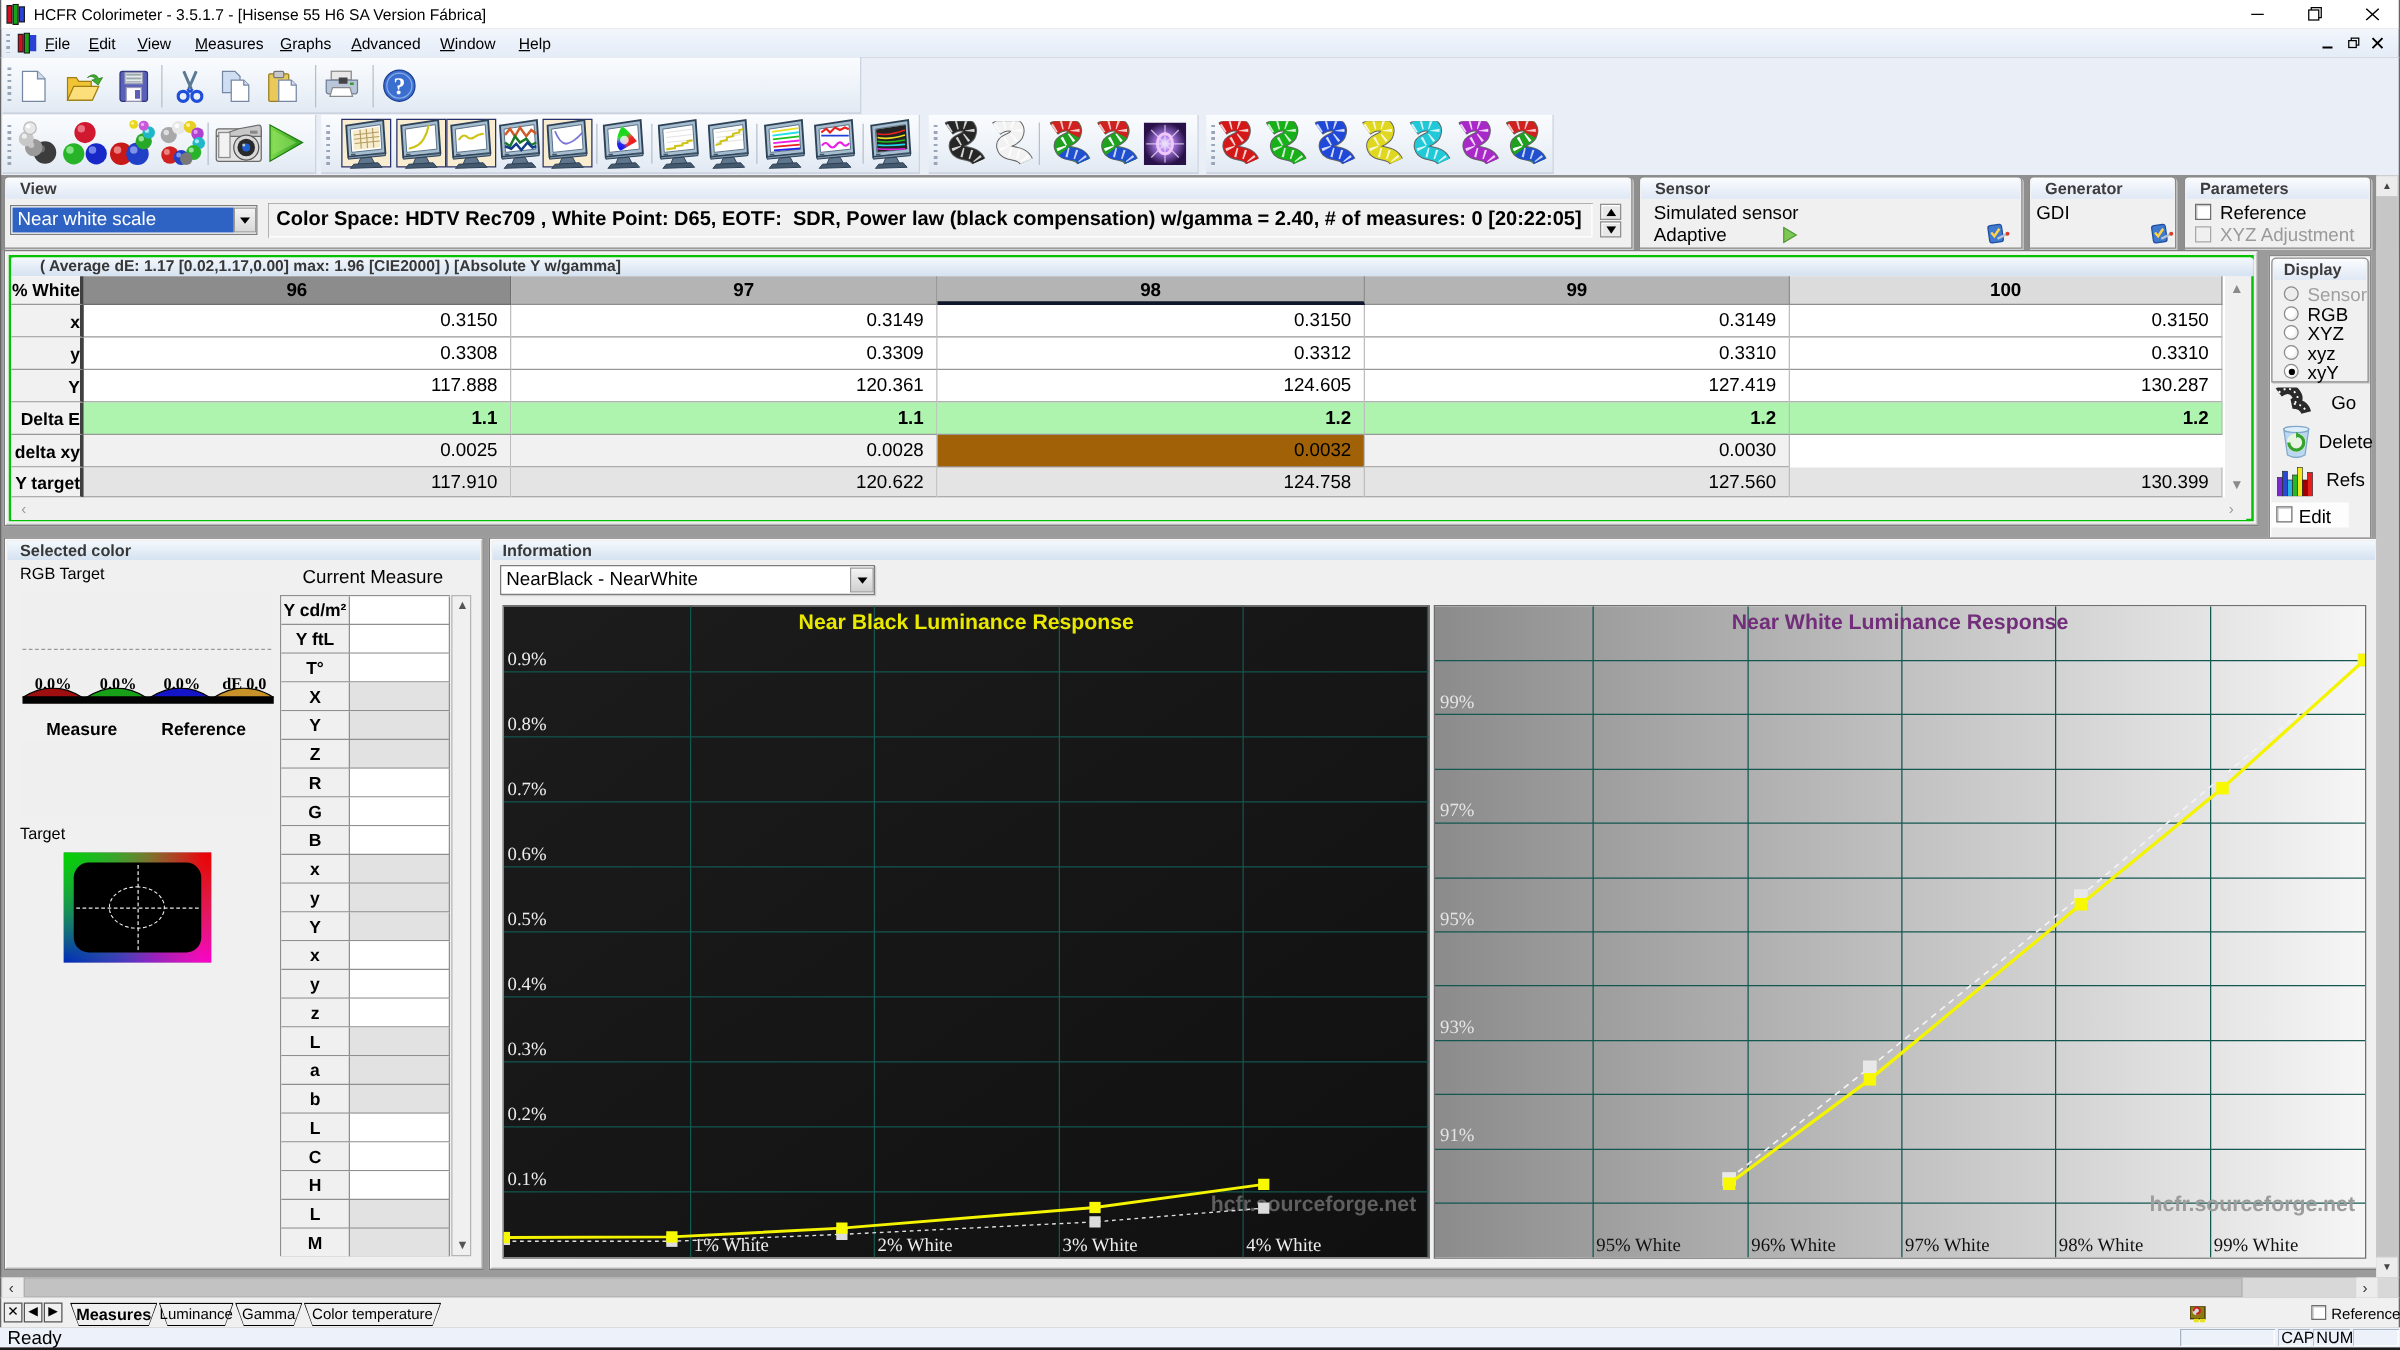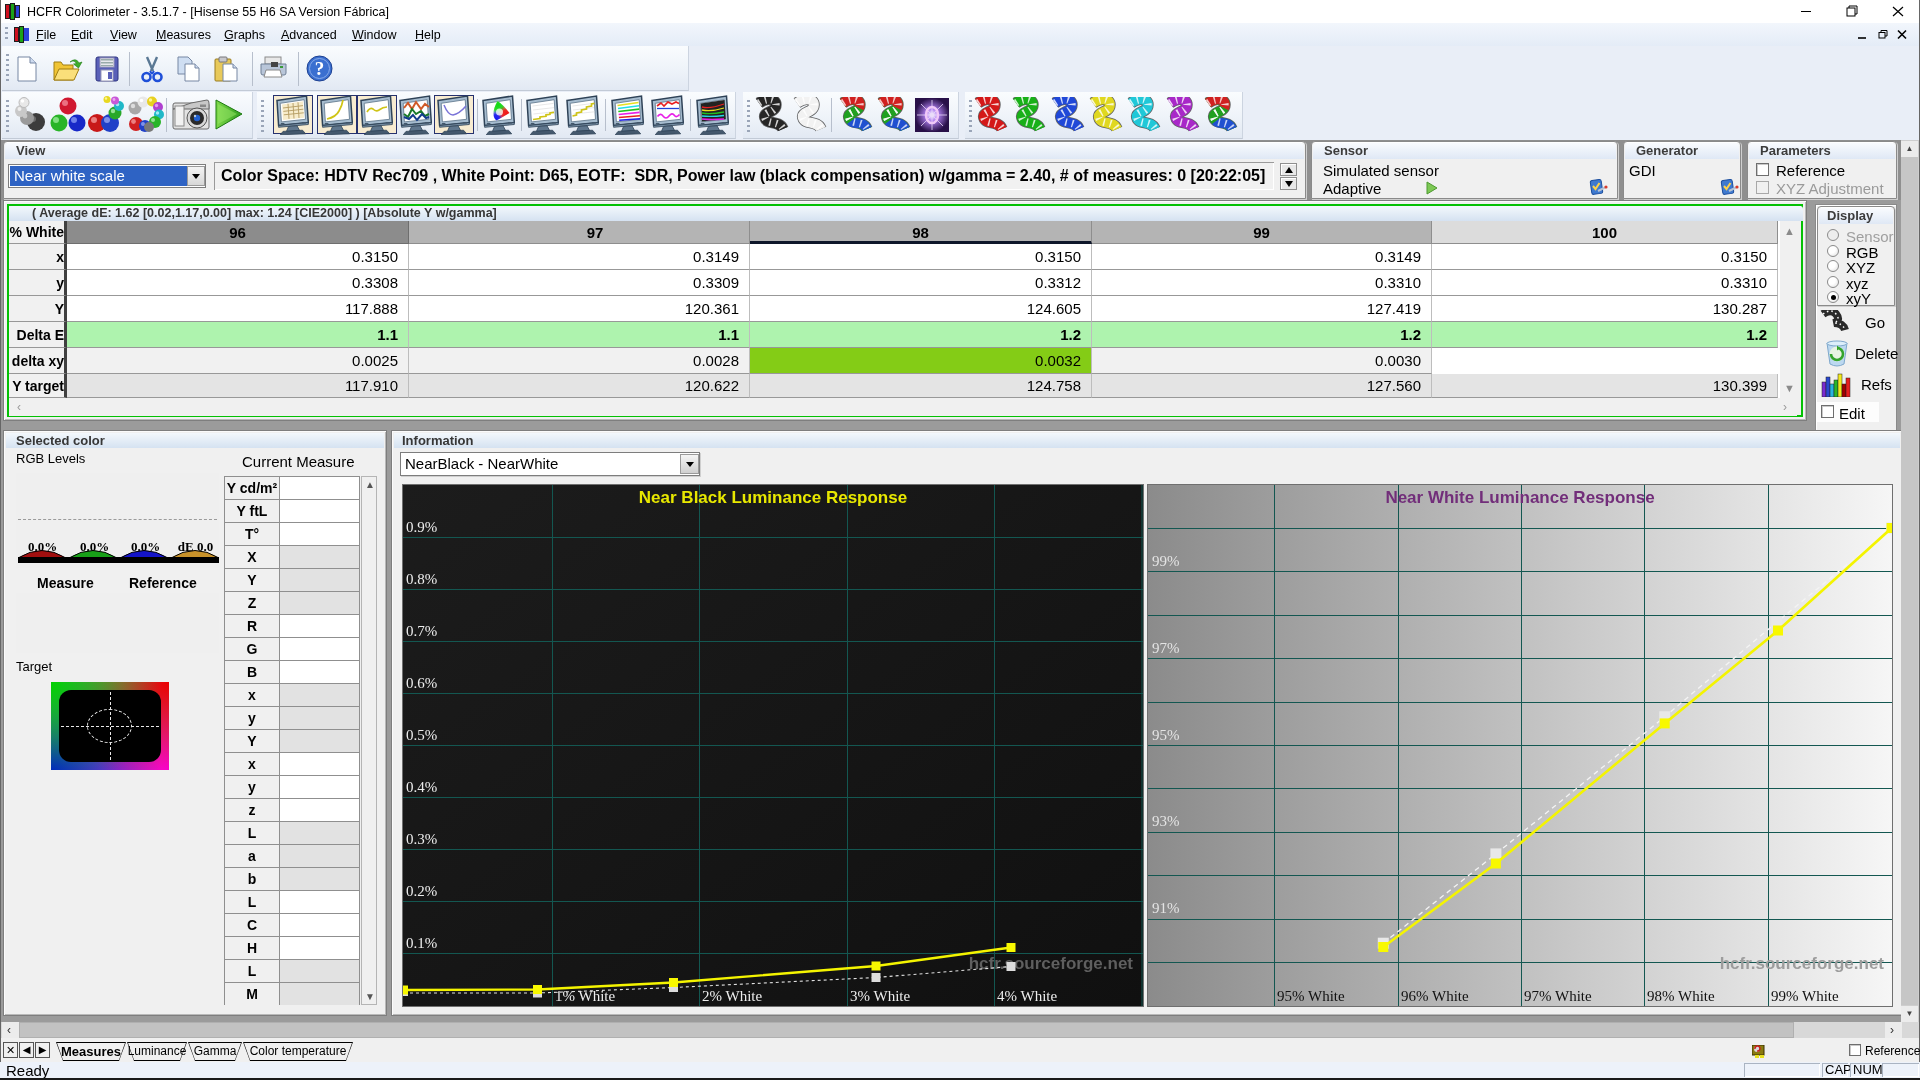--- a/index.html
+++ b/index.html
@@ -517,21 +517,21 @@
   <div class="abs" style="left:1279px;top:37px;width:17px;height:13px;background:#e8e8e8;border:1px solid #8f8f8f;box-shadow:inset 1px 1px 0 #fff"></div>
   <svg class="abs" style="left:1284px;top:41px" width="8" height="6" viewBox="0 0 8 6">
         <path d="M0 0 L8 0 L4 6 Z" fill="#000"></path>
       </svg>
 </div>
 
 <div class="abs" id="workspace" style="left:0;top:200px;width:1920px;height:822px;background:#9b9b9b;border-left:1px solid #666;border-right:1px solid #666">
 
   <div class="abs mdiwin" style="left:2px;top:0px;width:1804px;height:221px">
     <div class="abs" style="left:3px;top:3px;right:3px;bottom:3px;border:2px solid #04c104"></div>
-    <div class="abs mdihdr" style="left:5px;top:5px;width:1794px;height:15px;border-radius:3px 3px 0 0;padding-left:23px;font-size:12.5px">( Average dE: 1.62 [0.02,1.17,0.00] max: 1.24 [CIE2000] ) [Absolute Y w/gamma]</div>
+    <div class="abs mdihdr" style="left:5px;top:5px;width:1794px;height:15px;border-radius:3px 3px 0 0;padding-left:23px;font-size:12.5px">( Average dE: 1.17 [0.02,1.17,0.00] max: 1.96 [CIE2000] ) [Absolute Y w/gamma]</div>
     <div class="abs" id="grid" style="left:5px;top:20px;width:1771px;height:177px;background:#fff">
 
       <div class="cell vhead r0" style="left:0;top:0;width:58px">% White</div>
       <div class="cell r0 c1" style="top:0;background:#8c8c8c;font-weight:bold;text-align:center;border-right:1px solid #6e6e6e;border-bottom:1px solid #6e6e6e">96</div>
       <div class="cell r0 c2" style="top:0;background:#b4b4b4;font-weight:bold;text-align:center;border-right:1px solid #8e8e8e;border-bottom:1px solid #8e8e8e">97</div>
       <div class="cell r0 c3" style="top:0;background:#b4b4b4;font-weight:bold;text-align:center;border-right:1px solid #8e8e8e;border-bottom:3px solid #0f172a">98</div>
       <div class="cell r0 c4" style="top:0;background:#b4b4b4;font-weight:bold;text-align:center;border-right:1px solid #8e8e8e;border-bottom:1px solid #8e8e8e">99</div>
       <div class="cell r0 c5" style="top:0;background:#dcdcdc;font-weight:bold;text-align:center;border-right:1px solid #8e8e8e;border-bottom:1px solid #8e8e8e">100</div>
 
       <div class="cell vhead rw" style="left:0;top:23px;width:58px">x</div>
@@ -558,21 +558,21 @@
       <div class="cell vhead rw" style="left:0;top:101px;width:58px">Delta E</div>
       <div class="cell val rw c1" style="top:101px;background:#aef3ae;font-weight:bold">1.1</div>
       <div class="cell val rw c2" style="top:101px;background:#aef3ae;font-weight:bold">1.1</div>
       <div class="cell val rw c3" style="top:101px;background:#aef3ae;font-weight:bold">1.2</div>
       <div class="cell val rw c4" style="top:101px;background:#aef3ae;font-weight:bold">1.2</div>
       <div class="cell val rw c5" style="top:101px;background:#aef3ae;font-weight:bold">1.2</div>
 
       <div class="cell vhead rw" style="left:0;top:127px;width:58px">delta xy</div>
       <div class="cell val rw c1" style="top:127px;background:#f1f1f1">0.0025</div>
       <div class="cell val rw c2" style="top:127px;background:#f1f1f1">0.0028</div>
-      <div class="cell val rw c3" style="top:127px;background:#84cc16">0.0032</div>
+      <div class="cell val rw c3" style="top:127px;background:#a16207">0.0032</div>
       <div class="cell val rw c4" style="top:127px;background:#f1f1f1">0.0030</div>
 
       <div class="cell vhead rw" style="left:0;top:153px;width:58px;height:24px;line-height:24px">Y target</div>
       <div class="cell val rw c1" style="top:153px;background:#e4e4e4;height:24px;line-height:24px">117.910</div>
       <div class="cell val rw c2" style="top:153px;background:#e4e4e4;height:24px;line-height:24px">120.622</div>
       <div class="cell val rw c3" style="top:153px;background:#e4e4e4;height:24px;line-height:24px">124.758</div>
       <div class="cell val rw c4" style="top:153px;background:#e4e4e4;height:24px;line-height:24px">127.560</div>
       <div class="cell val rw c5" style="top:153px;background:#e4e4e4;height:24px;line-height:24px">130.399</div>
     </div>
 
@@ -637,21 +637,21 @@
       <div class="abs" style="left:44px;top:6px;font-size:15px">Refs</div>
     </div>
 
     <div class="abs" style="left:1px;top:197px;width:62px;height:20px;background:#fdfdfd"></div>
     <div class="abs chk" style="left:5px;top:200px"></div>
     <div class="abs" style="left:23px;top:200px;font-size:15px">Edit</div>
   </div>
 
   <div class="abs mdiwin" style="left:2px;top:230px;width:384px;height:586px">
     <div class="abs mdihdr" style="left:2px;top:2px;width:378px;height:15px;padding-left:10px">Selected color</div>
-    <div class="abs" style="left:12px;top:20px;font-size:13px">RGB Levels</div>
+    <div class="abs" style="left:12px;top:20px;font-size:13px">RGB Target</div>
     <div class="abs" style="left:238px;top:22px;font-size:15px">Current Measure</div>
 
     <div class="abs" style="left:12px;top:42px;width:203px;height:95px;background:#efefef"></div>
     <div class="abs" style="left:14px;top:88px;width:199px;height:0;border-top:1px dashed #9a9a9a"></div>
     <div class="abs" id="gauges">
       <div class="abs" style="left:14px;top:108px;width:49px;text-align:center;font-family:'Liberation Serif',serif;font-weight:bold;font-size:13px">0.0%</div>
       <div class="abs" style="left:66px;top:108px;width:49px;text-align:center;font-family:'Liberation Serif',serif;font-weight:bold;font-size:13px">0.0%</div>
       <div class="abs" style="left:117px;top:108px;width:49px;text-align:center;font-family:'Liberation Serif',serif;font-weight:bold;font-size:13px">0.0%</div>
       <div class="abs" style="left:168px;top:108px;width:47px;text-align:center;font-family:'Liberation Serif',serif;font-weight:bold;font-size:13px">dE 0.0</div>
       <svg class="abs" style="left:14px;top:119px" width="201" height="8" viewBox="0 0 201 8">

